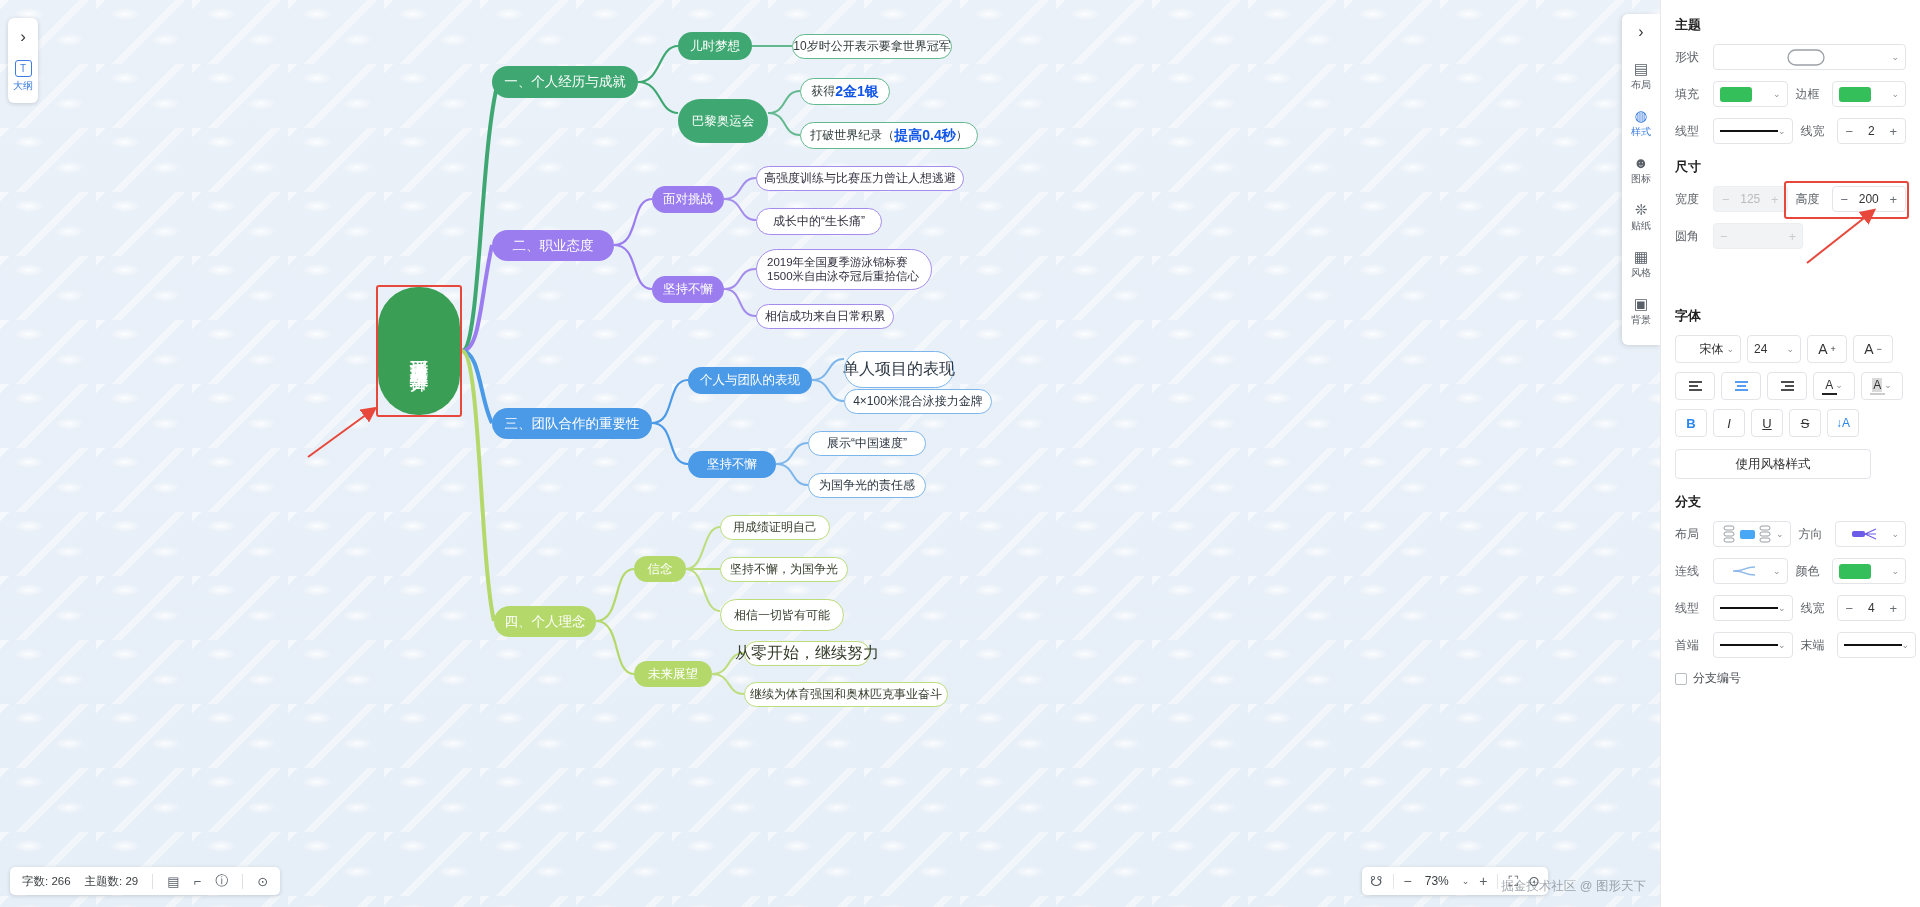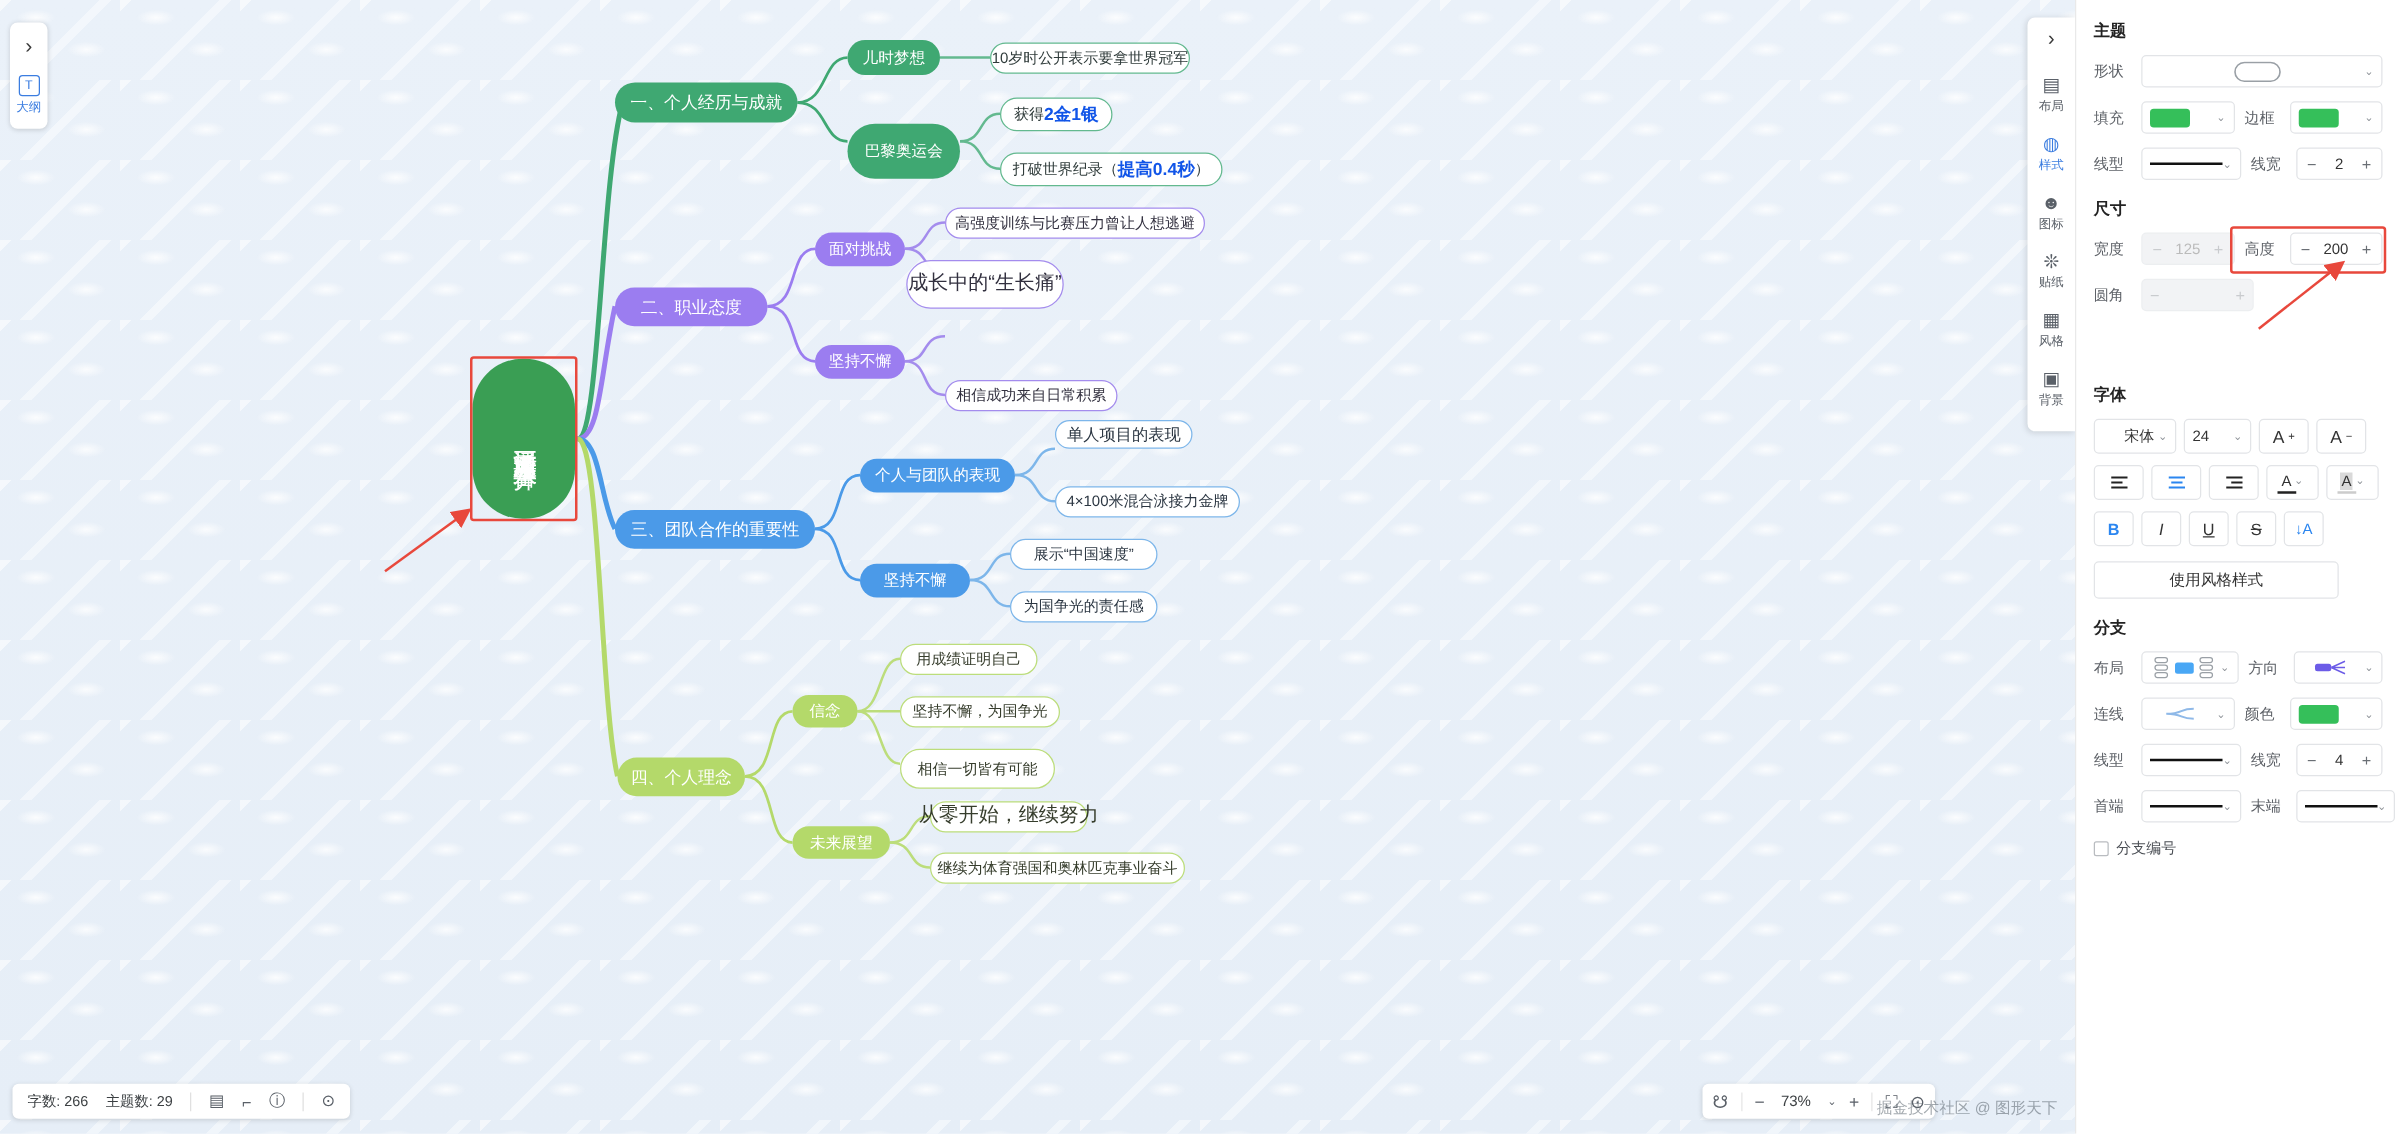--- a/index.html
+++ b/index.html
@@ -231,27 +231,31 @@
     <div class="node leaf c-green-b" style="left:800px;top:122px;width:178px;height:27px;font-size:12px;">
       <span>打破世界纪录（</span>
         <span class="hl-blue" style="font-size:14px;">提高0.4秒</span>
         <span>）</span>
     </div>
 
     <div class="node filled c-purple" style="left:492px;top:230px;width:122px;height:31px;font-size:13.5px;">二、职业态度</div>
     <div class="node filled c-purple" style="left:652px;top:186px;width:72px;height:27px;font-size:12.5px;">面对挑战</div>
     <div class="node filled c-purple" style="left:652px;top:276px;width:72px;height:27px;font-size:12.5px;">坚持不懈</div>
     <div class="node leaf c-purple-b" style="left:756px;top:166px;width:208px;height:25px;font-size:12px;">高强度训练与比赛压力曾让人想逃避</div>
-    <div class="node leaf c-purple-b" style="left:725px;top:208px;width:126px;height:39px;font-size:16px;">成长中的“生长痛”</div>
+    <div class="node leaf c-purple-b" style="left:756px;top:208px;width:126px;height:27px;font-size:12px;">成长中的“生长痛”</div>
+    <div class="node leaf c-purple-b" style="left:756px;top:249px;width:176px;height:41px;font-size:11.5px;flex-direction:column;align-items:flex-start;padding-left:10px;justify-content:center;">
+      <span>2019年全国夏季游泳锦标赛</span>
+      <span>1500米自由泳夺冠后重拾信心</span>
+    </div>
     <div class="node leaf c-purple-b" style="left:756px;top:304px;width:138px;height:25px;font-size:12px;">相信成功来自日常积累</div>
 
     <div class="node filled c-blue" style="left:492px;top:408px;width:160px;height:31px;font-size:13.5px;">三、团队合作的重要性</div>
     <div class="node filled c-blue" style="left:688px;top:367px;width:124px;height:27px;font-size:12.5px;">个人与团队的表现</div>
     <div class="node filled c-blue" style="left:688px;top:451px;width:88px;height:27px;font-size:12.5px;">坚持不懈</div>
-    <div class="node leaf c-blue-b" style="left:844px;top:336px;width:110px;height:23px;font-size:13px;">单人项目的表现</div>
+    <div class="node leaf c-blue-b" style="left:844px;top:351px;width:110px;height:37px;font-size:16px;">单人项目的表现</div>
     <div class="node leaf c-blue-b" style="left:844px;top:389px;width:148px;height:25px;font-size:12px;">4×100米混合泳接力金牌</div>
     <div class="node leaf c-blue-b" style="left:808px;top:431px;width:118px;height:25px;font-size:12px;">展示“中国速度”</div>
     <div class="node leaf c-blue-b" style="left:808px;top:473px;width:118px;height:25px;font-size:12px;">为国争光的责任感</div>
 
     <div class="node filled c-lime" style="left:494px;top:606px;width:102px;height:31px;font-size:13.5px;">四、个人理念</div>
     <div class="node filled c-lime" style="left:634px;top:556px;width:52px;height:26px;font-size:12.5px;">信念</div>
     <div class="node filled c-lime" style="left:634px;top:661px;width:78px;height:26px;font-size:12.5px;">未来展望</div>
     <div class="node leaf c-lime-b" style="left:720px;top:515px;width:110px;height:25px;font-size:12px;">用成绩证明自己</div>
     <div class="node leaf c-lime-b" style="left:720px;top:557px;width:128px;height:25px;font-size:12px;">坚持不懈，为国争光</div>
     <div class="node leaf c-lime-b" style="left:720px;top:599px;width:124px;height:32px;font-size:12px;">相信一切皆有可能</div>

